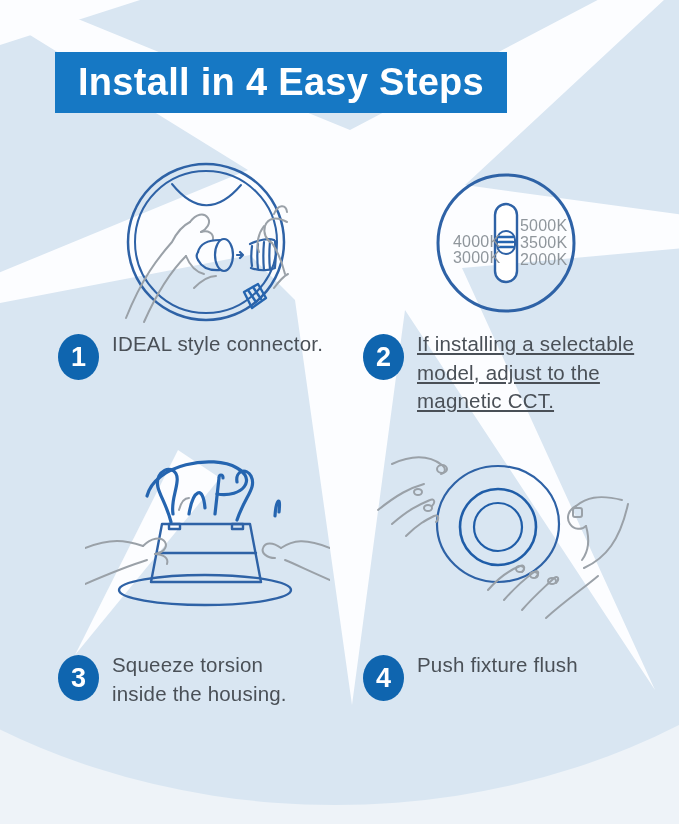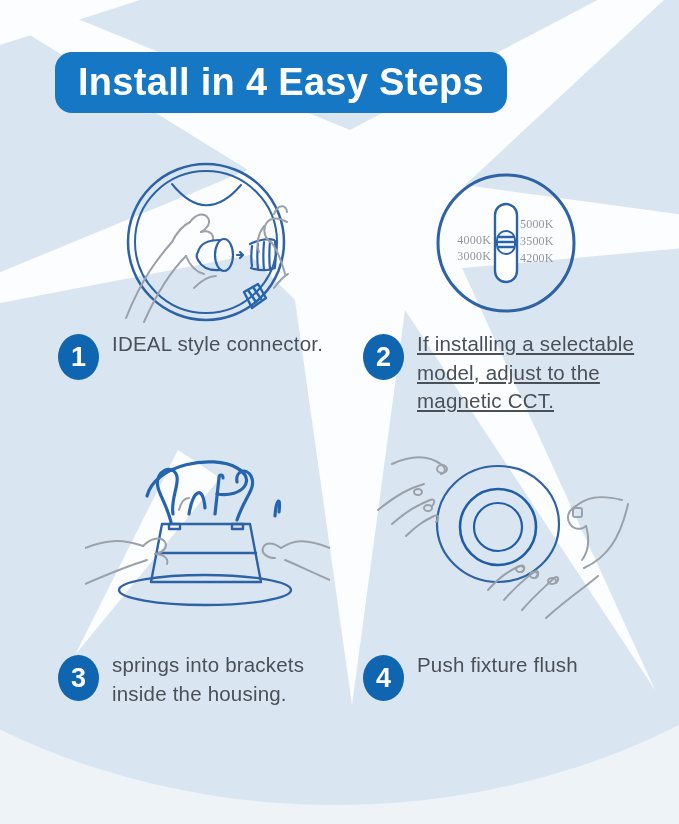--- a/index.html
+++ b/index.html
@@ -7,43 +7,42 @@
     position:relative;
     width:679px;height:824px;
     overflow:hidden;
     background:#eef3f8;
     font-family:"Liberation Sans", sans-serif;
   }
   .bg{position:absolute;left:0;top:0;width:679px;height:824px;}
   .header{
     position:absolute;left:55px;top:52px;width:452px;height:61px;
     background:#1678c4;
-    display:flex;align-items:center;justify-content:center;border-radius:17px;
+    display:flex;align-items:center;justify-content:center;
   }
   .header h1{
     margin:0;color:#ffffff;font-size:38px;font-weight:700;letter-spacing:.3px;
     font-family:"Liberation Sans", sans-serif;
   }
   .fig{position:absolute;}
   .step{position:absolute;display:flex;align-items:flex-start;}
   .badge{
     width:41px;height:46px;border-radius:50%;
     background:#0f65af;color:#ffffff;
     display:flex;align-items:center;justify-content:center;
     font-size:27px;font-weight:700;flex:none;
   }
   .step-text{
     margin-left:13px;margin-top:-4px;
     font-size:20.5px;line-height:28.5px;font-weight:300;
     color:#4a5057;letter-spacing:.2px;
   }
   .cct-label{
-    position:absolute;font-size:12px;color:#8f969c;letter-spacing:.2px;
+    position:absolute;font-size:16px;color:#8f969c;letter-spacing:.2px;
     white-space:nowrap;
-    font-family:Liberation Serif, serif;
   }
   .cct-left{text-align:right;width:38px;}
 </style>
 </head>
 <body>
 
 <div class="canvas">
 
   <svg class="bg" viewBox="0 0 679 824" xmlns="http://www.w3.org/2000/svg">
     <rect x="0" y="0" width="679" height="824" fill="#eef3f8"></rect>
@@ -112,21 +111,21 @@
         <circle cx="70" cy="70" r="68" stroke="#2e62a6" stroke-width="3"></circle>
         <rect x="59" y="31" width="22" height="78" rx="11" stroke="#2e62a6" stroke-width="2.4" fill="#ffffff"></rect>
         <rect x="61" y="58" width="18" height="23" rx="9" stroke="#2e62a6" stroke-width="2" fill="#ffffff"></rect>
         <path d="M63,64 L77,64 M63,69 L77,69 M63,74 L77,74" stroke="#2565b0" stroke-width="2.4"></path>
       </g>
     </svg>
     <span class="cct-label cct-left" style="left:17px;top:60px;">4000K</span>
     <span class="cct-label cct-left" style="left:17px;top:76px;">3000K</span>
     <span class="cct-label" style="left:84px;top:44px;">5000K</span>
     <span class="cct-label" style="left:84px;top:61px;">3500K</span>
-    <span class="cct-label" style="left:84px;top:78px;">4200K</span>
+    <span class="cct-label" style="left:84px;top:78px;">2000K</span>
   </div>
 
   <svg class="fig" style="left:85px;top:452px;" width="245" height="172" viewBox="0 0 245 172" xmlns="http://www.w3.org/2000/svg">
     <g fill="none" stroke-linecap="round" stroke-linejoin="round">
 
       <ellipse cx="120" cy="138" rx="86" ry="15" stroke="#2e62a6" stroke-width="2.4"></ellipse>
 
       <g stroke="#2e62a6" stroke-width="2.4">
         <path d="M77,72 L165,72 L176,130 L66,130 Z"></path>
         <path d="M72,101 L171,101"></path>
@@ -205,21 +204,21 @@
     <div class="step-text" style="width:242px;text-decoration:underline;">
       <div>If installing a selectable</div>
       <div>model, adjust to the</div>
       <div>magnetic CCT.</div>
     </div>
   </div>
 
   <div class="step" style="left:58px;top:655px;width:300px;">
     <div class="badge">3</div>
     <div class="step-text" style="width:242px;">
-      <div>springs into brackets</div>
+      <div>Squeeze torsion</div>
       <div>inside the housing.</div>
     </div>
   </div>
 
   <div class="step" style="left:363px;top:655px;width:300px;">
     <div class="badge">4</div>
     <div class="step-text" style="width:250px;">
       <div>Push fixture flush</div>
     </div>
   </div>

